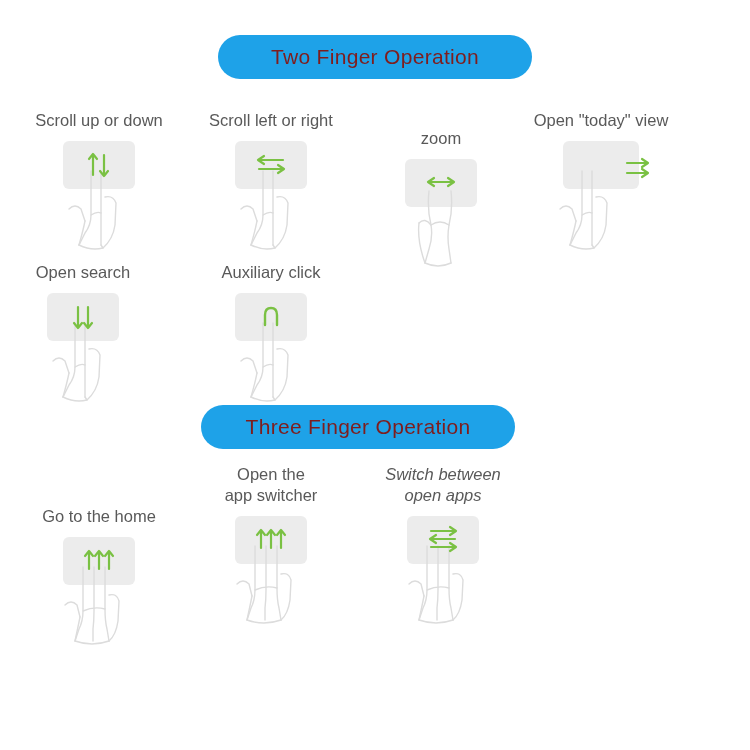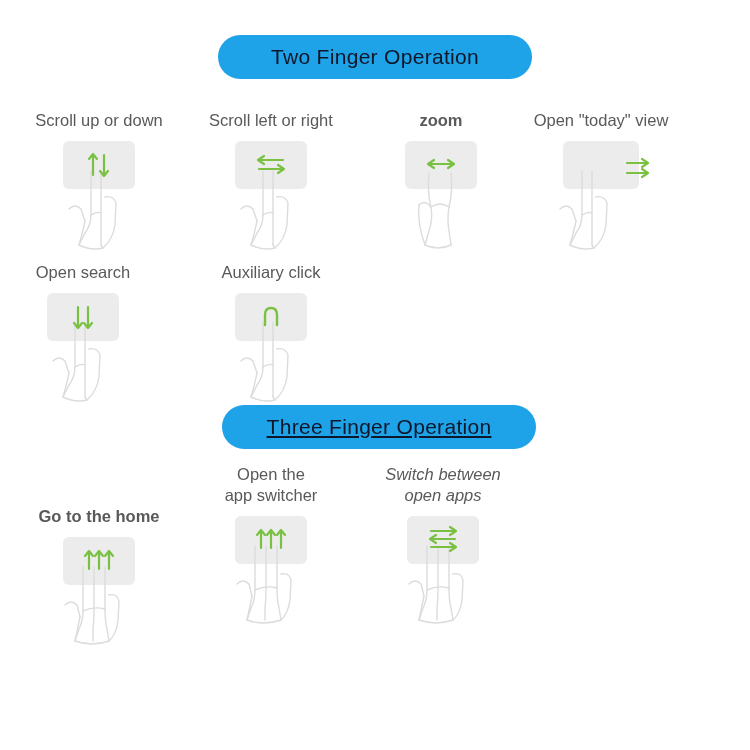--- a/index.html
+++ b/index.html
@@ -18,33 +18,33 @@
   .page {
     position: relative;
     width: 750px;
     height: 750px;
   }
 
   
   .pill {
     position: absolute;
     background: #1ea2e8;
-    color: #0f172a;
+    color: #7f1d1d;
     border-radius: 22px;
     height: 44px;
     line-height: 44px;
     text-align: center;
     font-size: 21px;
     letter-spacing: 0.3px;
     white-space: nowrap;
     padding: 0 30px;
     box-sizing: border-box;
   }
   .pill-two  { left: 218px; top: 35px;  width: 314px; }
-  .pill-three{ left: 222px; top: 405px; width: 314px; text-decoration: underline; }
+  .pill-three{ left: 201px; top: 405px; width: 314px; }
 
   
   .cell {
     position: absolute;
     text-align: center;
   }
   .cell .caption {
     font-size: 16.5px;
     color: #595959;
     line-height: 21px;
@@ -146,21 +146,21 @@
         <g stroke="#7ac143" stroke-width="2.2" fill="none" stroke-linecap="round" stroke-linejoin="round">
           <line x1="24" y1="13" x2="48" y2="13"></line>
           <polyline points="29,9 23,13 29,17"></polyline>
           <line x1="24" y1="22" x2="48" y2="22"></line>
           <polyline points="43,18 49,22 43,26"></polyline>
         </g>
       </svg>
     </div>
   </div>
 
-  <div class="cell" style="left:366px; top:110px; width:150px;font-weight:bold;">
+  <div class="cell" style="left:366px; top:128px; width:150px;">
     <div class="caption">zoom</div>
     <div class="art">
       <div class="pad"></div>
       <svg class="hand" viewBox="0 0 120 98">
         <g fill="none" stroke="#dcdcdc" stroke-width="1.4" stroke-linecap="round" stroke-linejoin="round">
           <path d="M48 20 Q46 38 50 54 Q52 66 48 78 L44 92"></path>
           <path d="M70 20 Q72 38 68 54 Q66 66 68 78 L70 92"></path>
           <path d="M44 92 Q57 98 70 92"></path>
           <path d="M50 54 Q59 48 68 54"></path>
           <path d="M38 52 Q44 46 50 54"></path>
@@ -248,21 +248,21 @@
         <g stroke="#7ac143" stroke-width="2.4" fill="none" stroke-linecap="round" stroke-linejoin="round">
           <path d="M30 26 L30 16 Q30 9 36 9 Q42 9 42 16 L42 26"></path>
         </g>
       </svg>
     </div>
   </div>
 
   <div class="pill pill-three">Three Finger Operation</div>
 
   <div class="cell" style="left:16px; top:485px; width:166px;">
-    <div class="caption" style="padding-top:21px;font-weight:bold;">Go to the home</div>
+    <div class="caption" style="padding-top:21px;">Go to the home</div>
     <div class="art">
       <div class="pad"></div>
       <svg class="hand" viewBox="0 0 120 98">
         <g fill="none" stroke="#dcdcdc" stroke-width="1.4" stroke-linecap="round" stroke-linejoin="round">
           <path d="M44 18 L44 62 Q44 72 40 80 L36 92"></path>
           <path d="M55 18 L55 62 Q55 72 54 80 L54 92"></path>
           <path d="M66 18 L66 60 Q66 72 68 80 L70 92"></path>
           <path d="M36 92 Q53 98 70 92"></path>
           <path d="M44 62 Q55 57 66 60"></path>
           <path d="M70 46 Q78 44 80 52 L79 72 Q77 86 70 92"></path>

